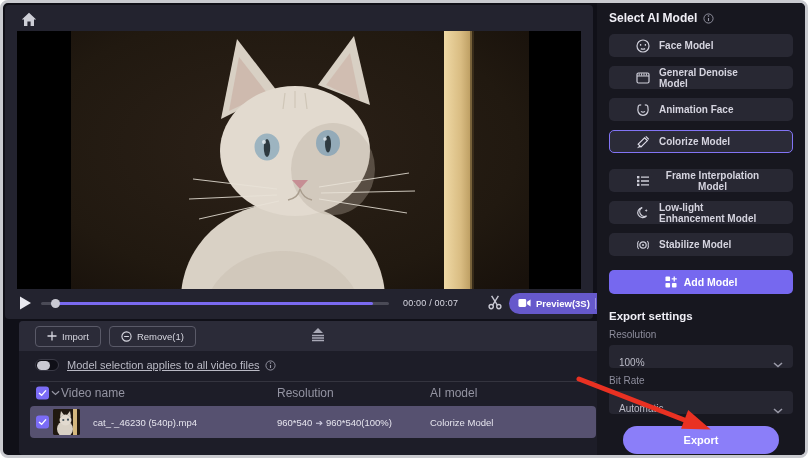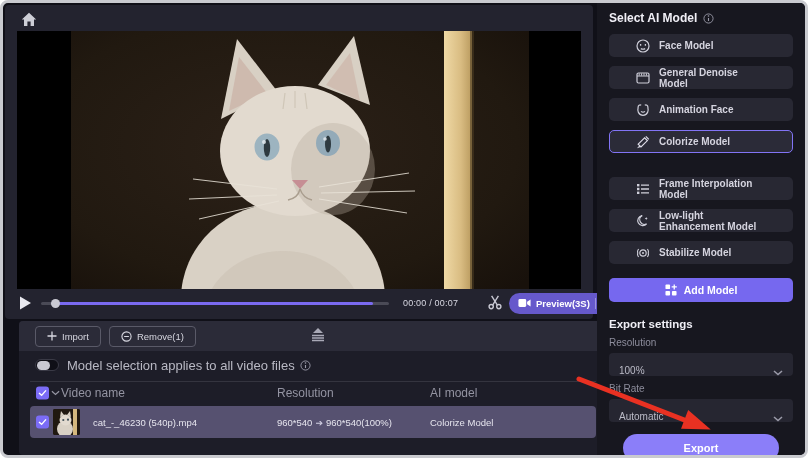--- a/index.html
+++ b/index.html
@@ -26,40 +26,40 @@
   
   .panel-bottom { position:absolute; left:16px; top:318px; width:588px; height:134px; background:#1d1d28; border-radius:4px; overflow:hidden; }
   .toolbar-strip { position:relative; height:30px; background:#2b2b38; display:flex; align-items:center; padding:0 16px; }
   .tool-btn { height:21px; padding:0 11px; border:1px solid #5a5a68; border-radius:4px; background:transparent; color:#d7d7e0; font-size:9.5px; display:flex; align-items:center; gap:5px; cursor:pointer; }
   .tool-btn + .tool-btn { margin-left:8px; }
   .collapse-btn { position:absolute; left:290px; top:7px; width:20px; height:16px; cursor:pointer; }
 
   .toggle-row { height:24px; display:flex; align-items:center; padding:0 16px; margin-top:2px; }
   .toggle { width:24px; height:12px; border-radius:7px; background:#0f0f17; position:relative; cursor:pointer; flex:none; border:1px solid #3a3a46; }
   .toggle .thumb { position:absolute; left:1px; top:1px; width:13px; height:9px; border-radius:5px; background:#c9c9d2; }
-  .toggle-label { margin-left:8px; font-size:13px; color:#b9b9c4; }
+  .toggle-label { margin-left:8px; font-size:11px; color:#b9b9c4;text-decoration:underline; }
   .info-icon { width:11px; height:11px; margin-left:5px; display:inline-block; vertical-align:-2px; }
 
   .table-header { position:relative; height:22px; margin:4px 11px 0 11px; border-top:1px solid #34343f; font-size:12px; color:#9494a2; }
   .table-header .cell, .file-row .cell { position:absolute; top:50%; transform:translateY(-50%); white-space:nowrap; }
   .chk { width:13px; height:13px; border-radius:3px; background:#7b6cf6; display:inline-flex; align-items:center; justify-content:center; cursor:pointer; }
   .file-row { position:relative; height:32px; margin:3px 11px 0 11px; background:#565170; border-radius:4px; font-size:9.5px; color:#e6e5ee; cursor:pointer; }
   .col-check { left:6px; } .col-sort { left:21px; } .col-name-h { left:31px; }
   .col-thumb { left:23px; } .col-name { left:63px; }
   .col-res { left:247px; } .col-ai { left:400px; }
   .thumb-box { width:27px; height:26px; border-radius:2px; overflow:hidden; background:#1c140e; }
   .res-arrow { color:#cfcde0; padding:0 3px; font-size:9px; }
 
   
   .sidebar { position:absolute; left:594px; top:0; width:208px; height:452px; background:#17171f; padding:8px 12px 0 12px; }
   .sb-title { font-size:12px; font-weight:bold; color:#f0eff6; display:flex; align-items:center; gap:6px; height:14px; }
   .model-btn { height:23px; border-radius:5px; background:#282833; display:flex; align-items:center; gap:9px; padding:0 26px; margin-top:9px; color:#d5d4df; font-size:10px; font-weight:bold; cursor:pointer; border:1px solid transparent; }
   .model-btn:first-of-type { margin-top:8px; }
   .model-btn.selected { border:1px solid #8274f5; background:#2b2b38; }
-  .model-btn.gap { margin-top:24px; }
+  .model-btn.gap { margin-top:16px;text-align:center; }
   .model-btn .micon { width:14px; height:14px; flex:none; display:flex; align-items:center; justify-content:center; }
   .add-model-btn { height:24px; margin-top:14px; border-radius:5px; background:#7668ef; color:#fff; font-size:10.5px; font-weight:bold; display:flex; align-items:center; justify-content:center; gap:7px; cursor:pointer; border:none; width:100%; }
   .export-title { margin-top:16px; font-size:11.5px; font-weight:bold; color:#f0eff6; }
   .field-label { margin-top:7px; font-size:10px; color:#8d8d9c; }
   .dropdown { margin-top:5px; height:23px; border-radius:4px; background:#262631; display:flex; align-items:flex-end; padding:0 10px; color:#bbbbc7; font-size:10px; cursor:pointer; }
   .dropdown .chev { margin-left:auto; }
   .export-btn { margin:12px 14px 0 14px; height:28px; border-radius:14px; background:#8b7ef9; color:#fff; font-size:11px; font-weight:bold; display:flex; align-items:center; justify-content:center; cursor:pointer; border:none; width:calc(100% - 28px); }
 
   .red-arrow { position:absolute; left:556px; top:362px; width:250px; height:90px; z-index:90; pointer-events:none; overflow:visible; }
   svg { display:block; }

